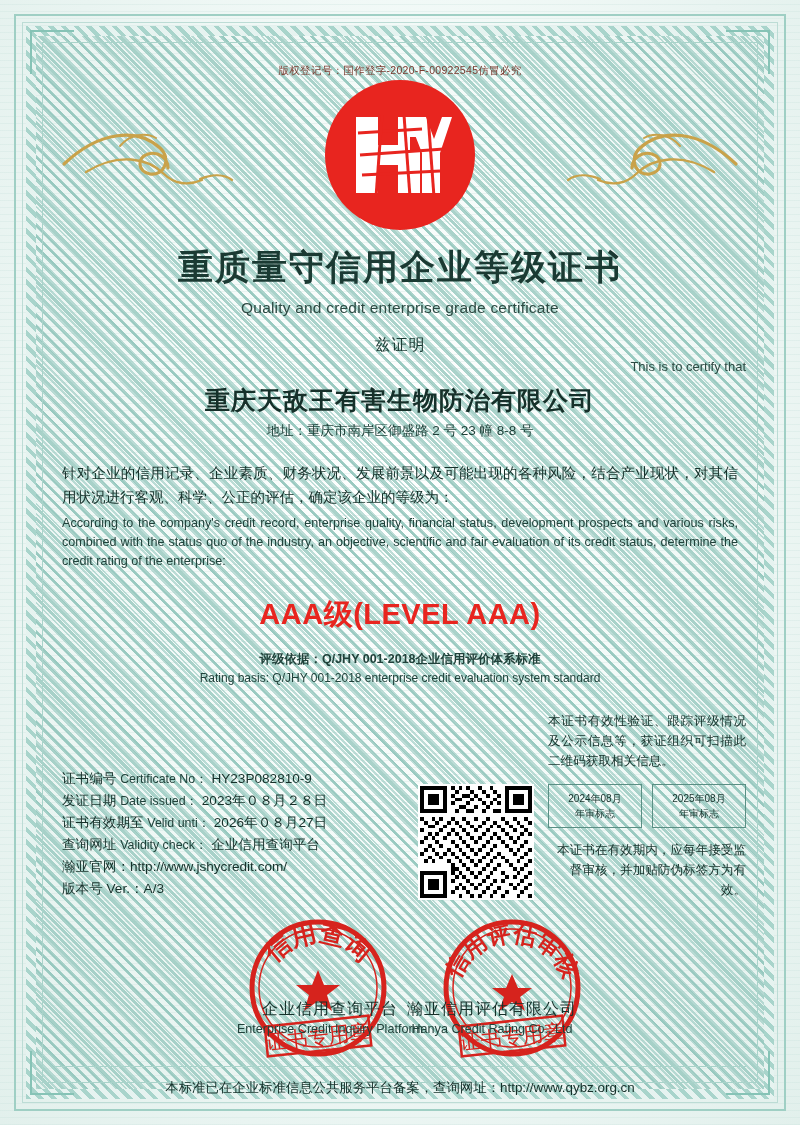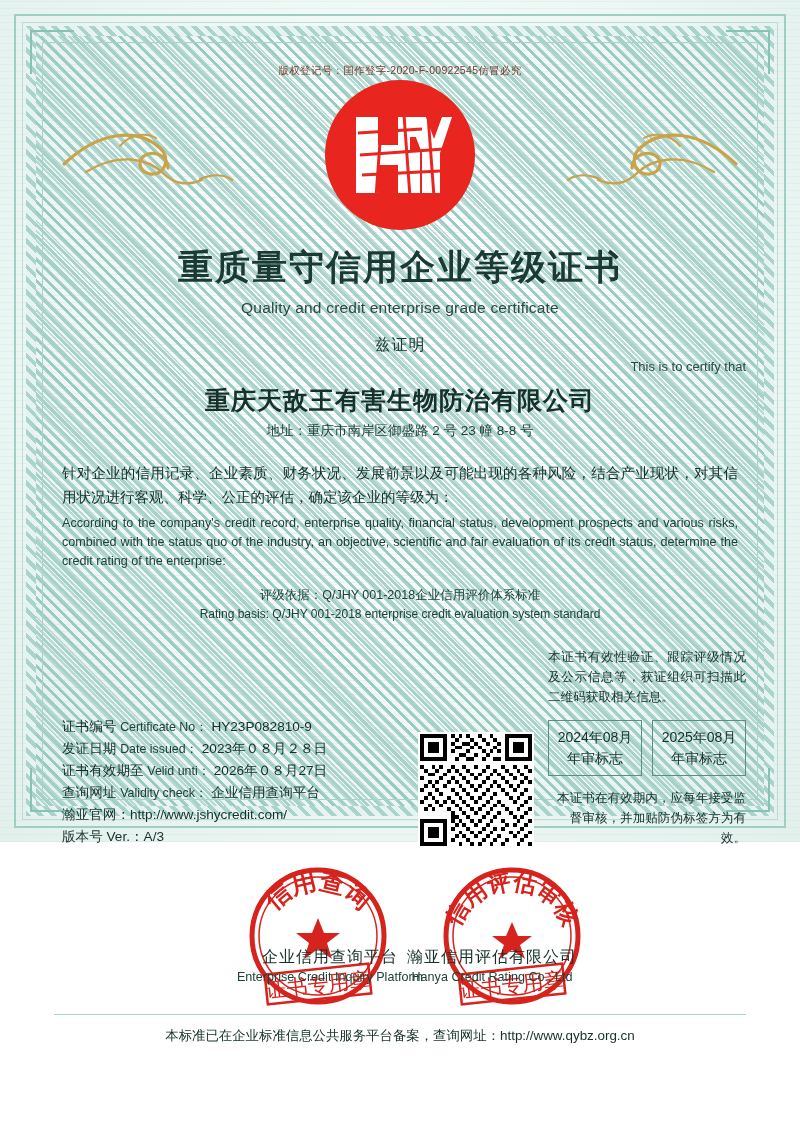--- a/index.html
+++ b/index.html
@@ -4,21 +4,21 @@
 <style>
   html,body{margin:0;padding:0;}
   body{
     width:800px;height:1125px;
     background:#ffffff;
     font-family:"Liberation Sans", sans-serif;
     overflow:hidden;
   }
   .certificate{
     position:relative;
-    width:800px;height:842px;
+    width:800px;height:1125px;
     background:
       repeating-linear-gradient(0deg, rgba(200,225,220,0.30) 0px, rgba(200,225,220,0.30) 1px, rgba(255,255,255,0) 1px, rgba(255,255,255,0) 7px),
       radial-gradient(ellipse at 50% 42%, #ffffff 0%, #f3faf8 45%, #e9f4f1 75%, #e2f0ec 100%);
     box-sizing:border-box;
     padding:0;
   }
   
   .border-outer{
     position:absolute;left:14px;top:14px;right:14px;bottom:14px;
     border:2px solid #9fcfc4;
@@ -160,20 +160,21 @@
     font-weight:bold;
     color:#e8251f;
     margin-top:24px;
     letter-spacing:0.5px;
   }
   .basis-cn{
     text-align:center;
     font-size:12.5px;
     color:#20413a;
     margin-top:16px;
+    font-weight:bold;
   }
   .basis-en{
     text-align:center;
     font-size:12px;
     color:#20413a;
     margin-top:3px;
   }
 
   .details{
     display:flex;
@@ -213,21 +214,21 @@
   .stamp-boxes{
     display:flex;
     gap:10px;
     margin-top:12px;
   }
   .stamp-box{
     flex:1;
     border:1px solid #5a8f84;
     text-align:center;
     padding:6px 2px;
-    font-size:14px;
+    font-size:10px;
     color:#16302a;
     line-height:1.5;
   }
   .note{
     margin-top:12px;
     font-size:12.6px;
     color:#16302a;
     text-align:right;
     line-height:1.6;
   }
@@ -318,20 +319,21 @@
 
     <div class="certify-cn">兹证明</div>
     <div class="certify-en">This is to certify that</div>
 
     <div class="company">重庆天敌王有害生物防治有限公司</div>
     <div class="addr-line">地址：重庆市南岸区御盛路 2 号 23 幢 8-8 号</div>
 
     <div class="body-cn">针对企业的信用记录、企业素质、财务状况、发展前景以及可能出现的各种风险，结合产业现状，对其信用状况进行客观、科学、公正的评估，确定该企业的等级为：</div>
     <div class="body-en">According to the company's credit record, enterprise quality, financial status, development prospects and various risks, combined with the status quo of the industry, an objective, scientific and fair evaluation of its credit status, determine the credit rating of the enterprise:</div>
 
+    <div class="level">AAA级(LEVEL AAA)</div>
 
     <div class="basis-cn">评级依据：Q/JHY 001-2018企业信用评价体系标准</div>
     <div class="basis-en">Rating basis: Q/JHY 001-2018 enterprise credit evaluation system standard</div>
 
     <div class="details">
       <div class="details-left">
         <div class="row">
           <span class="lbl-cn">证书编号</span>
           <span class="lbl-en">Certificate No：</span>
           <span class="val">HY23P082810-9</span>

